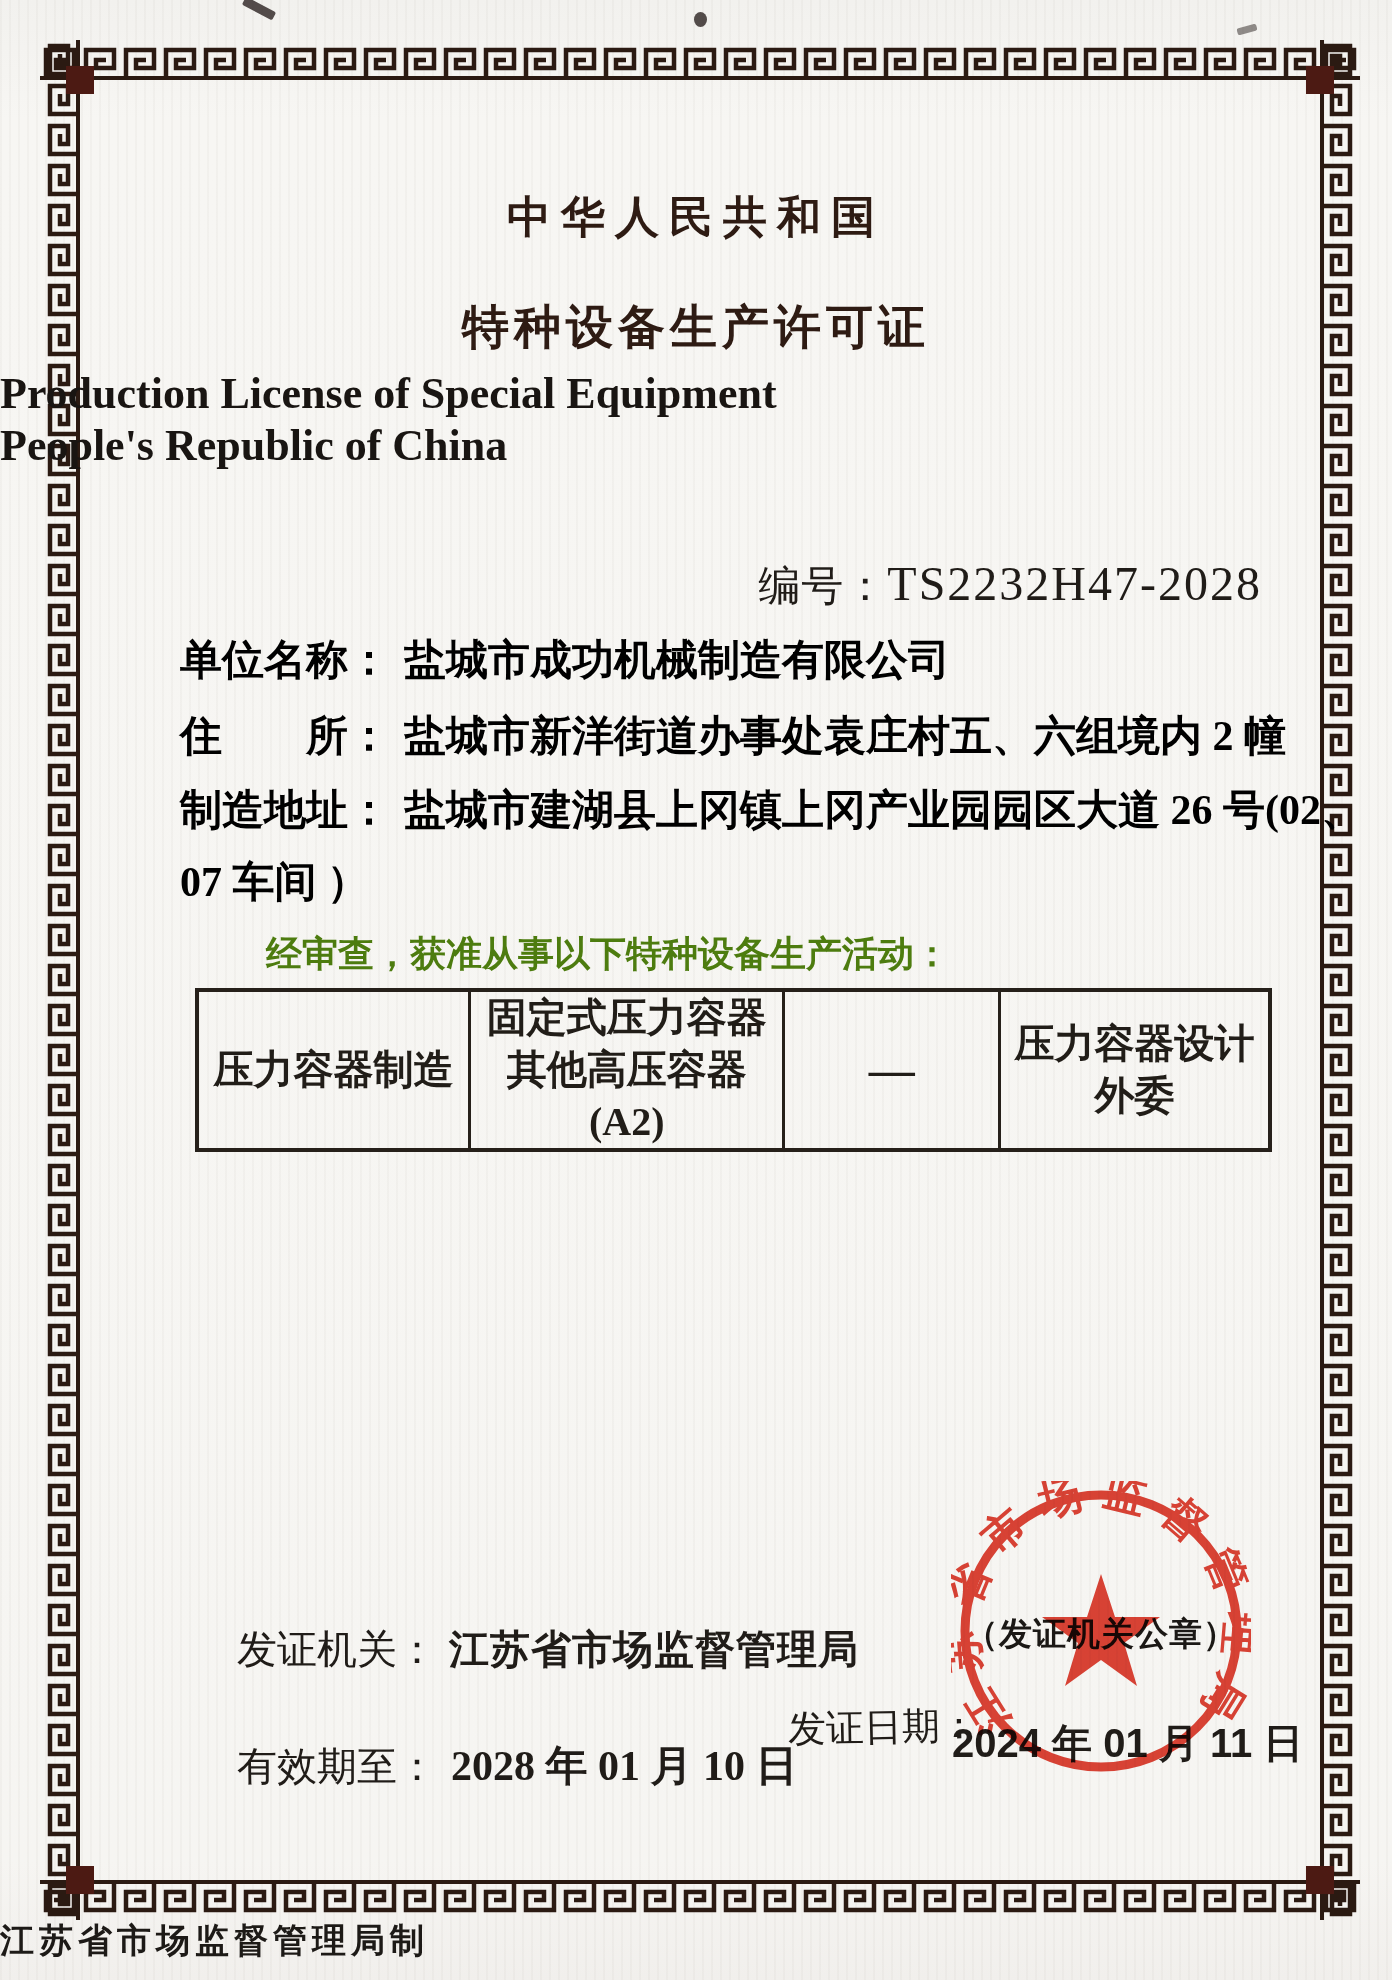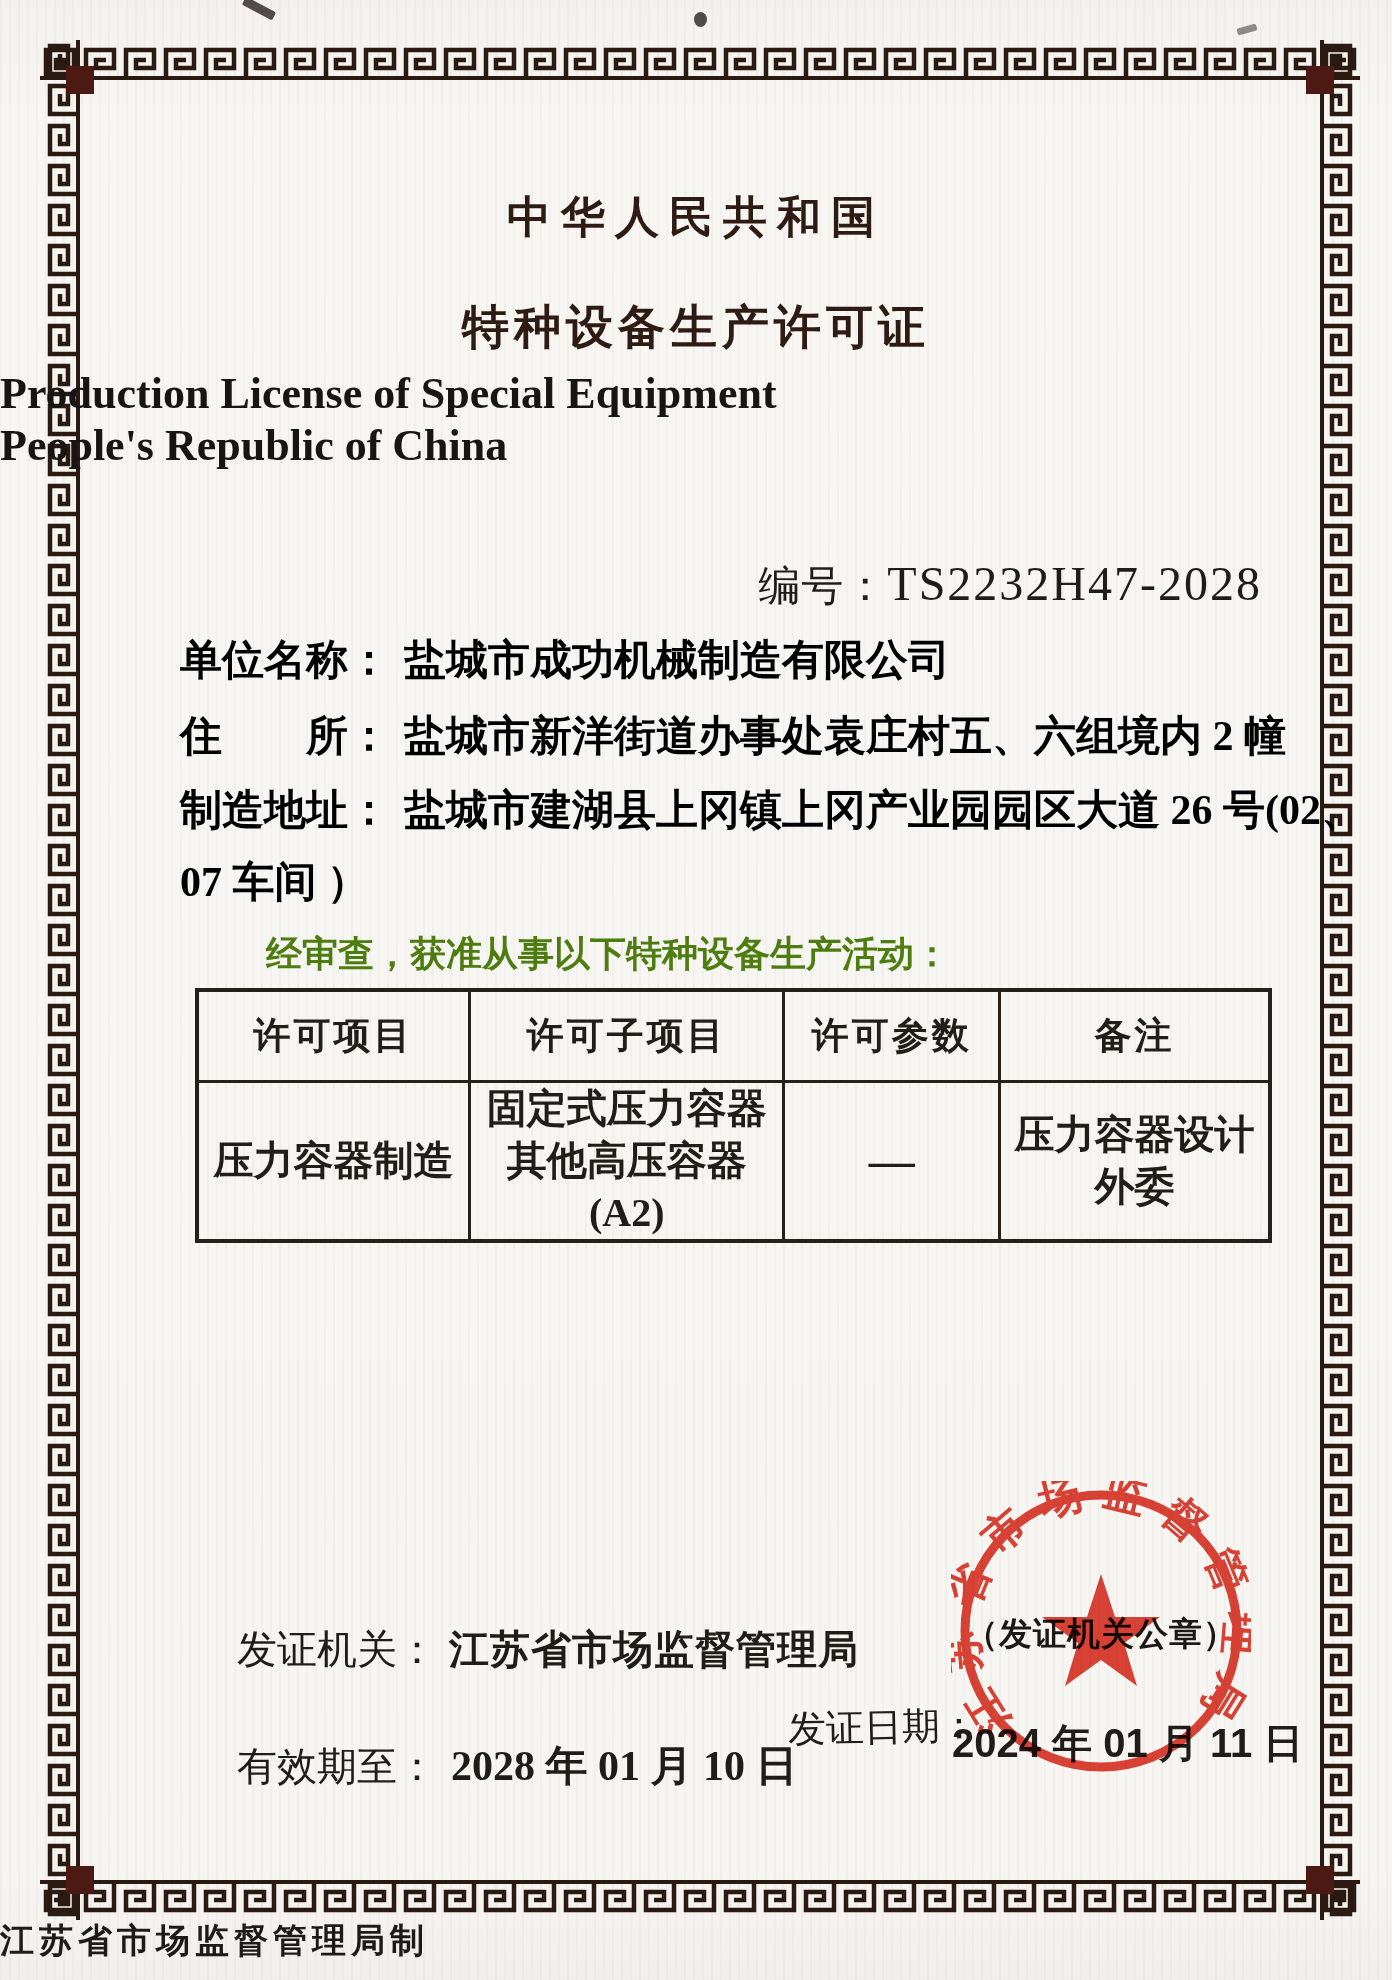--- a/index.html
+++ b/index.html
@@ -115,26 +115,20 @@
 <div class="abs intro">经审查，获准从事以下特种设备生产活动：</div>
 
 <table class="lic-table">
   <colgroup>
     <col style="width:25.4%">
       <col style="width:29.3%">
       <col style="width:20.1%">
       <col style="width:25.2%">
   </colgroup>
   <tbody>
-      <tr>
-    <th>许可项目</th>
-    <th>许可子项目</th>
-    <th>许可参数</th>
-    <th>备注</th>
-  </tr>
   <tr>
     <td>压力容器制造</td>
     <td>
       <div>固定式压力容器</div>
       <div>其他高压容器(A2)</div>
     </td>
     <td class="dash">—</td>
     <td>
       <div>压力容器设计</div>
       <div>外委</div>

